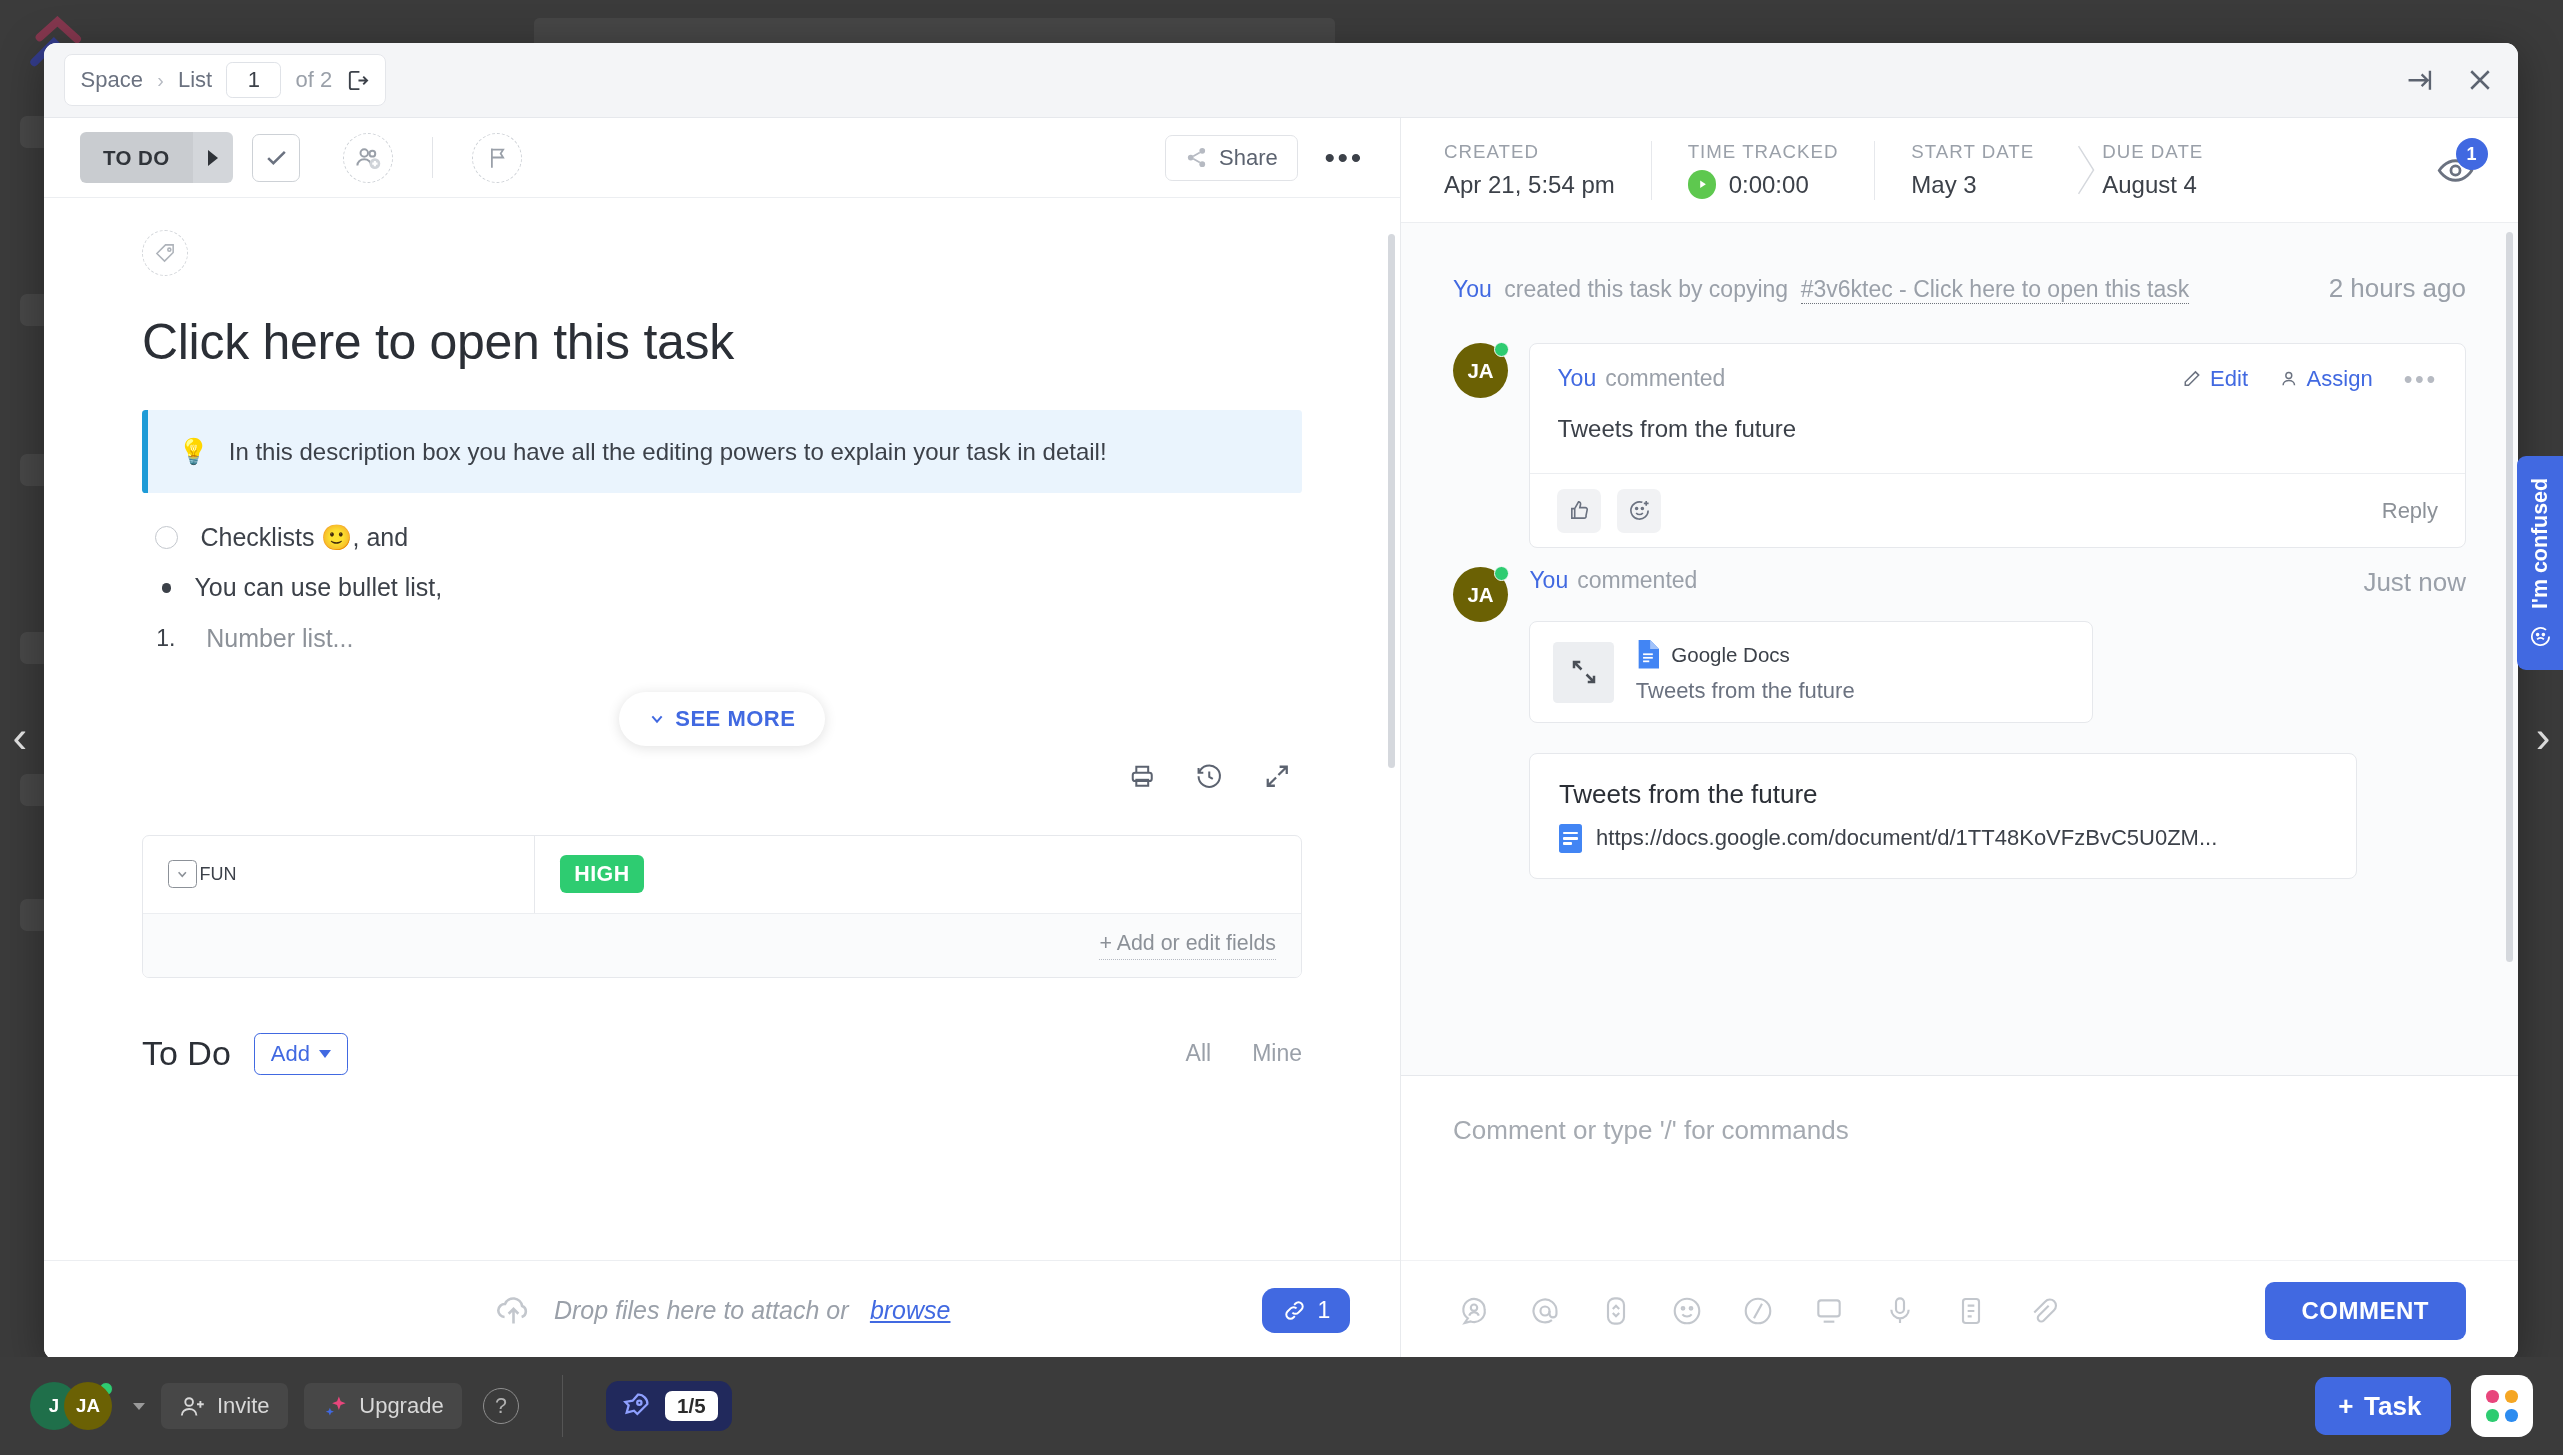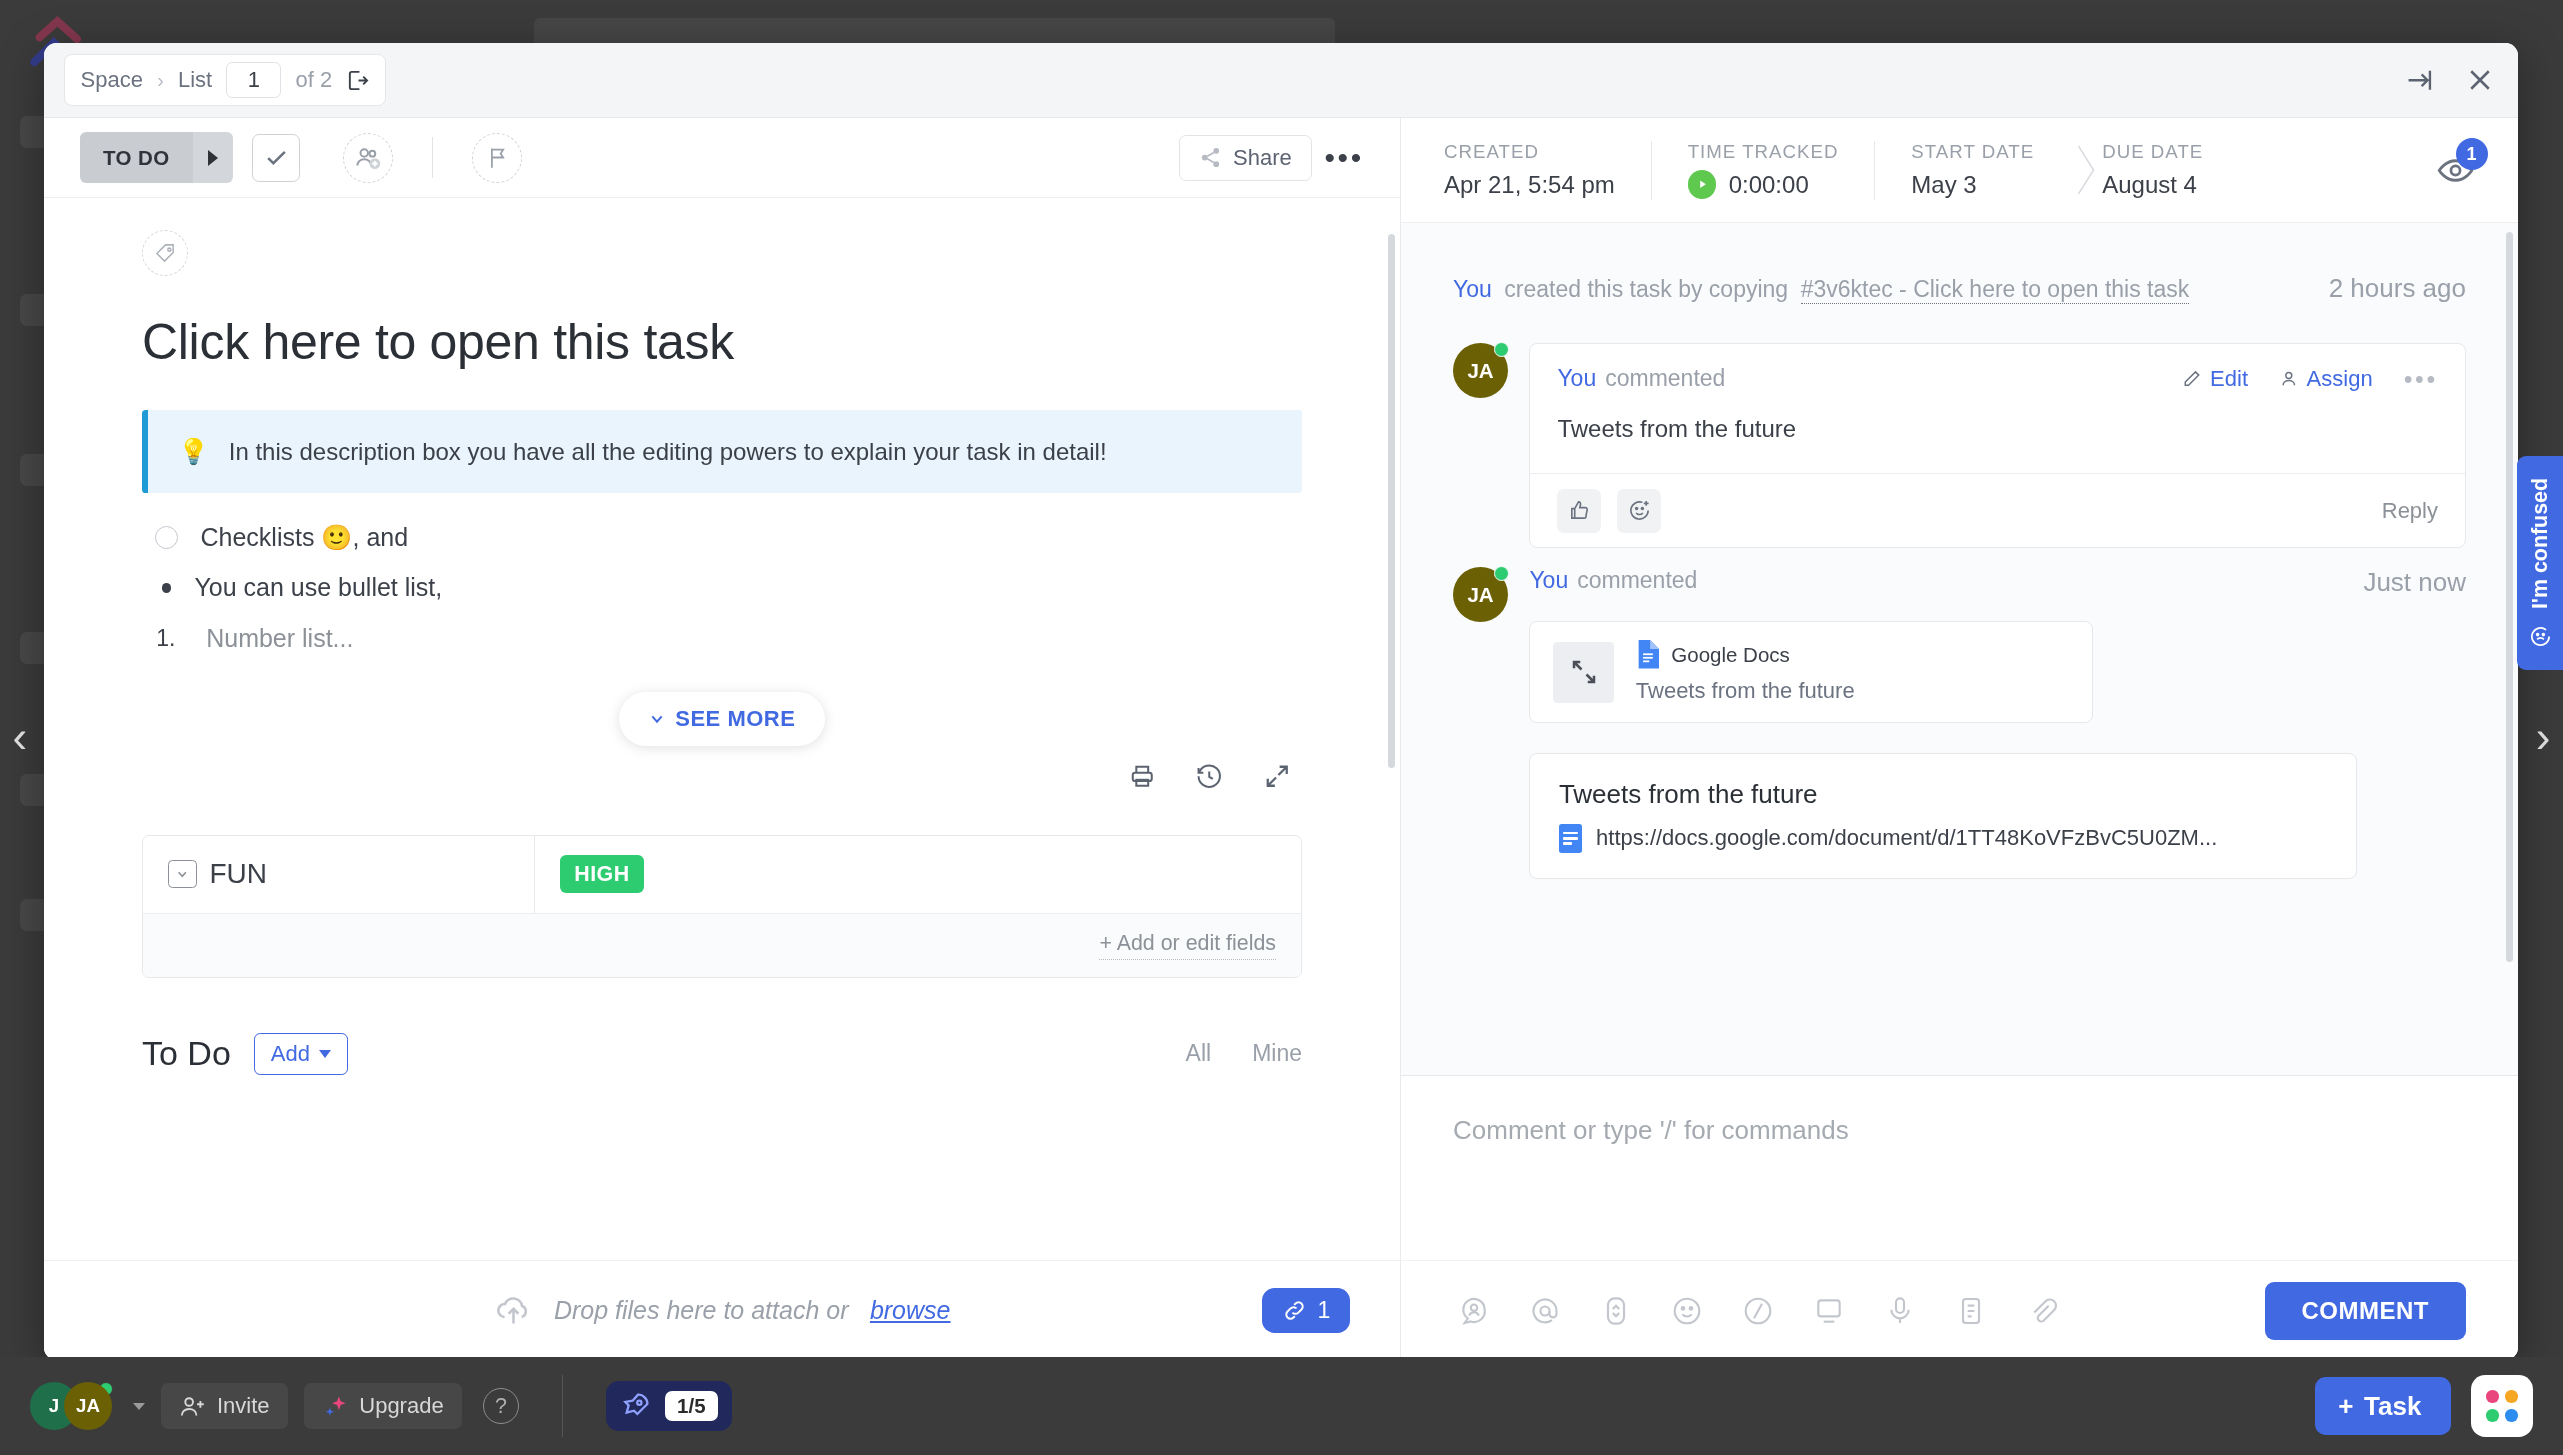--- a/index.html
+++ b/index.html
@@ -91,21 +91,21 @@
   .status-main { background:#c9ccd0; color:#30343a; font-size:20.5px; font-weight:700;
                  letter-spacing:0.4px; padding:13.3px 23px; }
   .status-arrow { background:#d3d6da; display:flex; align-items:center; padding:0 15px; }
   .tri-right { width:0;height:0;border-top:8px solid transparent;border-bottom:8px solid transparent;
                border-left:10.7px solid #2f3338; }
   .sq-btn { width:48px;height:48px;border:0.9px solid #cdd1d6;border-radius:7.1px;
             display:flex;align-items:center;justify-content:center;color:#6b7280; }
   .dash-btn { width:50px;height:50px;border:1.8px dashed #cdd1d6;border-radius:50%;
               display:flex;align-items:center;justify-content:center;color:#9aa0a9; position:relative;}
   .tb-sep { width:0.9px; height:41px; background:#e2e4e8; }
-  .tb-right { margin-left:auto; display:flex; align-items:center; gap:12px; }
+  .tb-right { margin-left:auto; display:flex; align-items:center; gap:26px; }
   .share-btn { display:flex; align-items:center; gap:10.7px; border:0.9px solid #e1e3e7;
                border-radius:7.1px; padding:9px 19.6px; color:#5c6370; font-size:22px; }
   .dots { letter-spacing:2.7px; font-size:30px; color:#3c4149; line-height:1; }
 
   #left-scroll { flex:1; overflow:hidden; position:relative; padding: 32px 0 0 0; }
   .lp-inner { padding: 0 98px; }
   .tag-circle { width:46px;height:46px;border:1.8px dashed #d3d6da;border-radius:50%;
                 display:flex;align-items:center;justify-content:center;color:#aeb3ba; }
   .task-title { font-size:50px; color:#2b2f36; margin-top:37px; font-weight:400; letter-spacing:-0.3px;}
   .callout { margin-top:39px; background:#eaf4fd; border-left:6.2px solid #1e9bd7;
@@ -120,22 +120,22 @@
   .dl-txt { font-size:25px; color:#3c4149; }
   .dl-txt.muted { color:#8c9198; }
   .see-more-wrap { display:flex; justify-content:center; margin-top:39px; }
   .see-more { background:#fff; border-radius:36px; padding:14.2px 30px; color:#4169E1;
               font-size:22px; font-weight:700; letter-spacing:0.5px; display:flex;
               align-items:center; gap:10.7px; box-shadow:0 1.8px 12.5px rgba(0,0,0,.12); }
   .desc-tools { display:flex; justify-content:flex-end; gap:39px; margin-top:16px; padding-right:10.7px; color:#5c6370; }
 
   .fields-box { margin-top:41px; border:0.9px solid #e6e8ec; border-radius:7.1px; overflow:hidden; }
   .fields-row { display:flex; height:77px; }
-  .field-name { width:392px; display:flex; align-items:center; gap:13px; padding:0 25px;
-                border-right:0.9px solid #e6e8ec; font-size:28px; color:#3c4149; }
+  .field-name { width:392px; display:flex; align-items:center; gap:3px; padding:0 25px;
+                border-right:0.9px solid #e6e8ec; font-size:18px; color:#3c4149; }
   .field-icon { width:28.5px;height:28.5px;border:1.8px solid #8c9198;border-radius:4.4px;
                 display:flex;align-items:center;justify-content:center; }
   .field-val { flex:1; display:flex; align-items:center; padding:0 25px; }
   .tag-high { background:#2ecc71; color:#fff; font-size:21.4px; font-weight:700; letter-spacing:0.5px;
               border-radius:6.2px; padding:6.2px 14.2px; }
   .fields-foot { background:#fafbfc; border-top:0.9px solid #eceef1; height:64px;
                  display:flex; align-items:center; justify-content:flex-end; padding:0 25px; }
   .add-fields { font-size:21.4px; color:#8c9198; border-bottom:1.8px dotted #b6bac2; padding-bottom:2.7px;}
 
   .todo-head { margin-top:55px; display:flex; align-items:center; gap:23px; }

